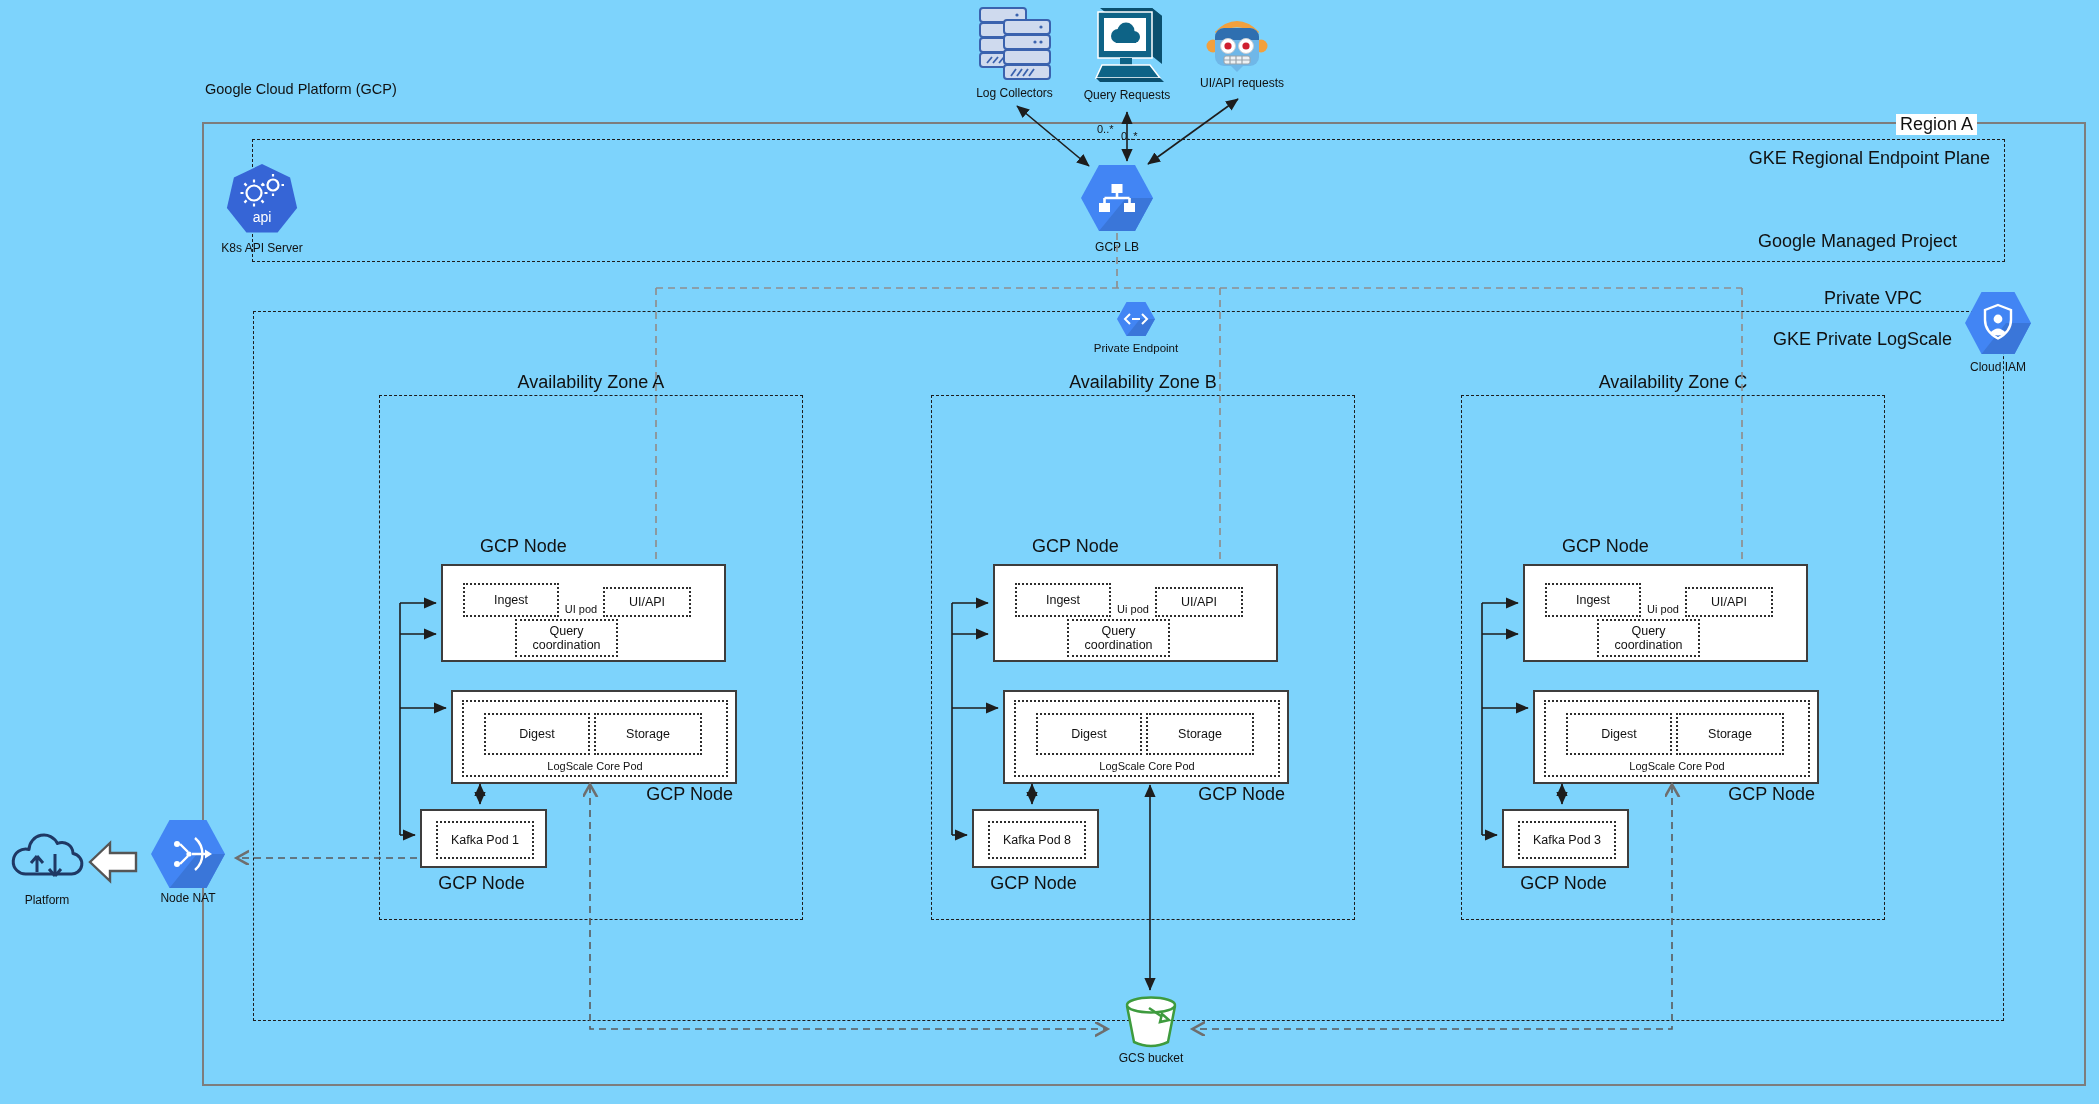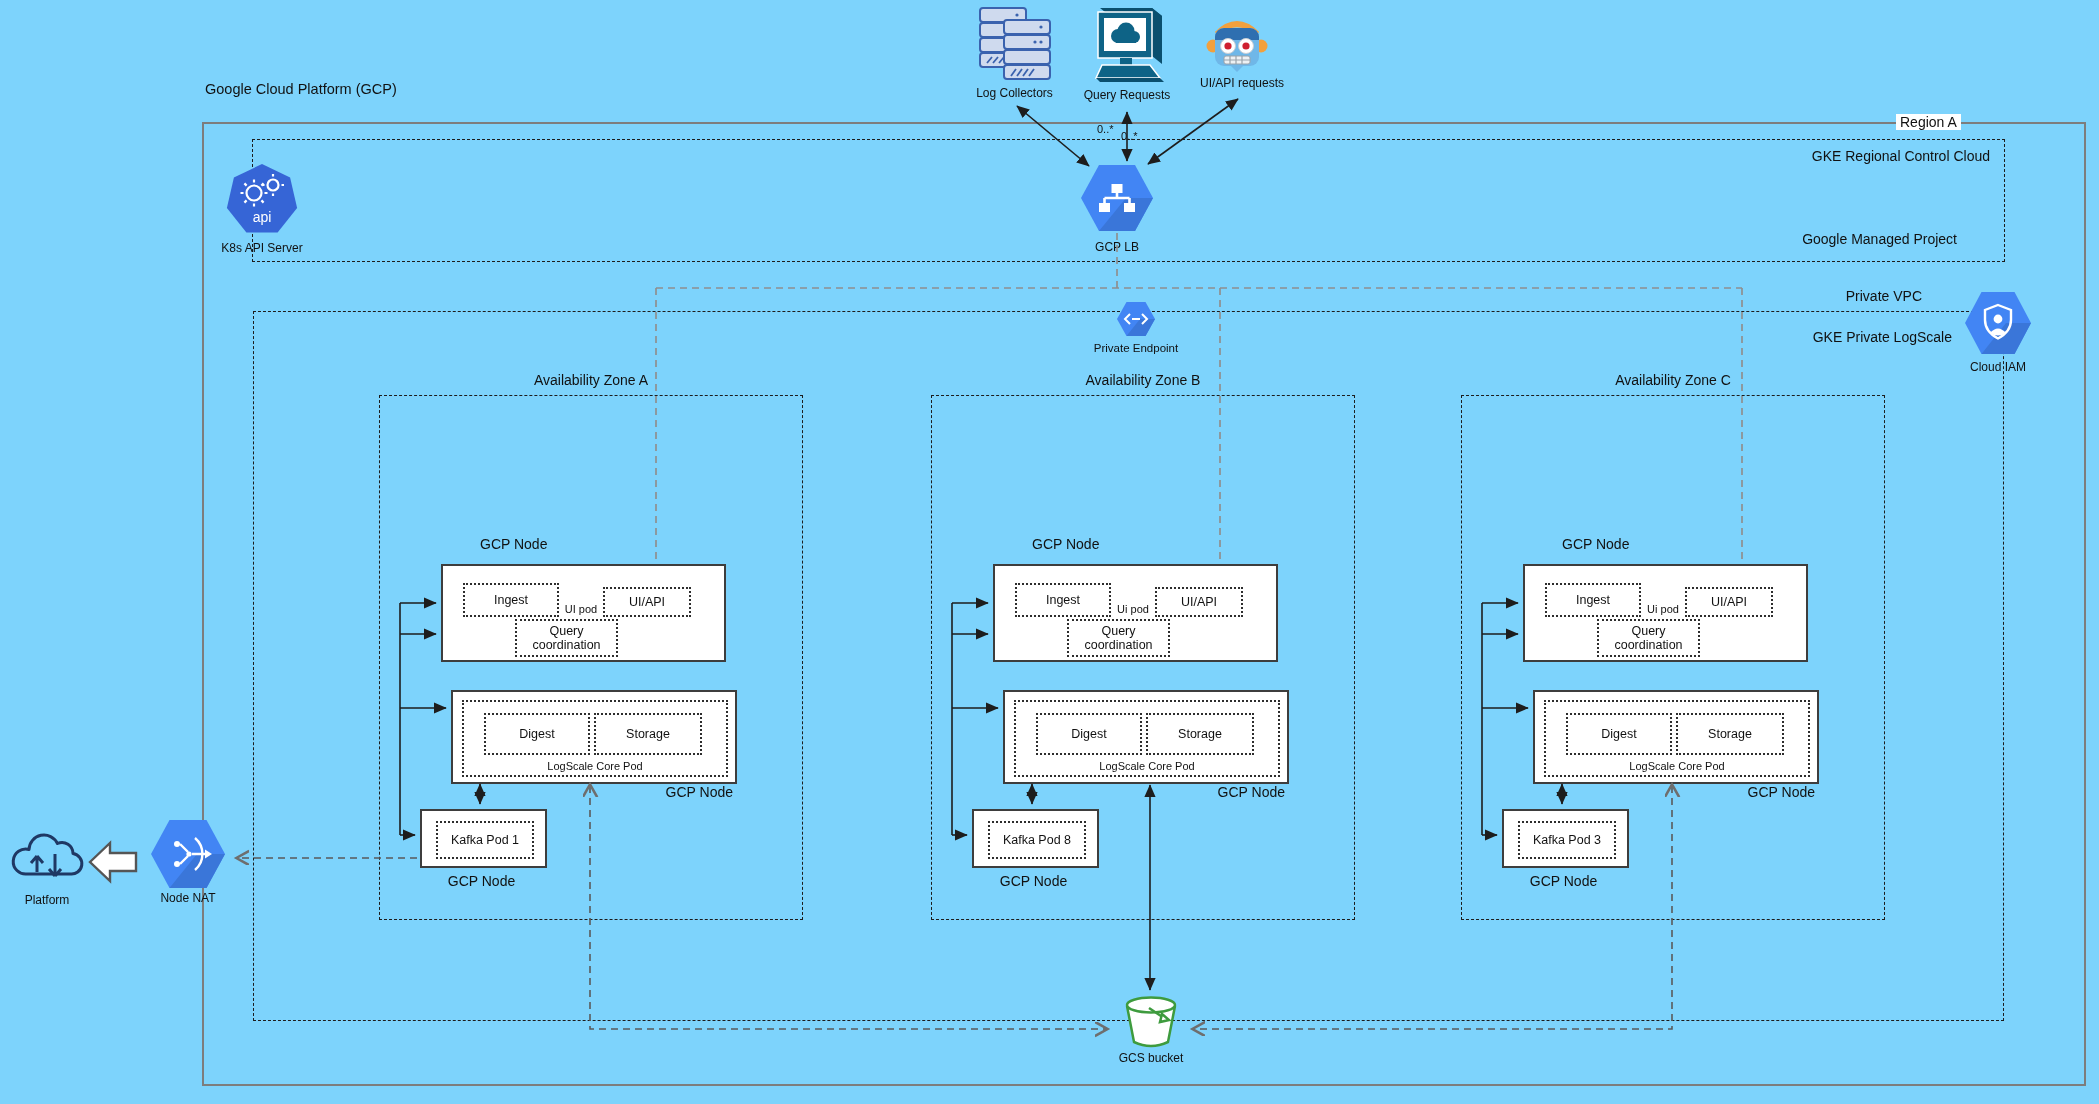--- a/index.html
+++ b/index.html
@@ -7,24 +7,24 @@
           font-family:"Liberation Sans",sans-serif;color:#111;overflow:hidden;}
   
   .region-box{position:absolute;border:2px solid #7d7d7d;background:transparent;}
   .dash-box{position:absolute;border:1.5px dashed #1c1c1c;background:transparent;}
   .zone-box{position:absolute;border:1.3px dashed #1c1c1c;background:transparent;}
   .solid-node{position:absolute;border:2px solid #3d3d3d;background:#fff;}
   .dotted-box{position:absolute;border:2px dotted #2d2d2d;background:#fff;
               display:flex;align-items:center;justify-content:center;
               font-size:12.5px;text-align:center;line-height:1.12;}
   
-  .lbl{position:absolute;font-size:14px;white-space:nowrap;}
+  .lbl{position:absolute;font-size:18px;white-space:nowrap;}
   .lbl-right{text-align:right;}
   .lbl-center{text-align:center;}
-  .node-lbl{position:absolute;font-size:14px;white-space:nowrap;}
+  .node-lbl{position:absolute;font-size:18px;white-space:nowrap;}
   .cap{position:absolute;font-size:12px;text-align:center;white-space:nowrap;}
   .cap-sm{font-size:11.5px;}
   .mult{position:absolute;font-size:11px;}
   .inner-lbl{position:absolute;font-size:11px;text-align:center;}
   .onwhite{background:#fff;padding:0 4px;}
   
   .edges{position:absolute;left:0;top:0;pointer-events:none;}
   .e-black{stroke:#1d1d1d;stroke-width:1.6;fill:none;}
   .e-dgray{stroke:#8f8f8f;stroke-width:1.7;stroke-dasharray:7 5;fill:none;}
   .e-ddark{stroke:#5a5a5a;stroke-width:1.6;stroke-dasharray:7 5;fill:none;}
@@ -43,21 +43,21 @@
 <body>
 
 <div class="canvas">
 
   <div class="lbl" style="left:205px;top:81px;font-size:14.5px;">Google Cloud Platform (GCP)</div>
 
   <div class="region-box" style="left:202px;top:122px;width:1880px;height:960px;"></div>
   <div class="lbl onwhite" style="left:1896px;top:114px;">Region A</div>
 
   <div class="dash-box" style="left:252px;top:139px;width:1751px;height:121px;"></div>
-  <div class="lbl lbl-right" style="left:1500px;top:148px;width:490px;">GKE Regional Control Cloud</div>
+  <div class="lbl lbl-right" style="left:1500px;top:148px;width:490px;">GKE Regional Endpoint Plane</div>
   <div class="lbl lbl-right" style="left:1500px;top:231px;width:457px;">Google Managed Project</div>
 
   <div class="dash-box" style="left:253px;top:311px;width:1749px;height:708px;"></div>
   <div class="lbl lbl-right" style="left:1700px;top:288px;width:222px;">Private VPC</div>
   <div class="lbl lbl-right" style="left:1700px;top:329px;width:252px;">GKE Private LogScale</div>
 
   <div class="cap" style="left:962px;top:86px;width:105px;">Log Collectors</div>
   <div class="cap" style="left:1072px;top:88px;width:110px;">Query Requests</div>
   <div class="cap" style="left:1192px;top:76px;width:100px;">UI/API requests</div>
   <div class="mult" style="left:1097px;top:123px;">0..*</div>

